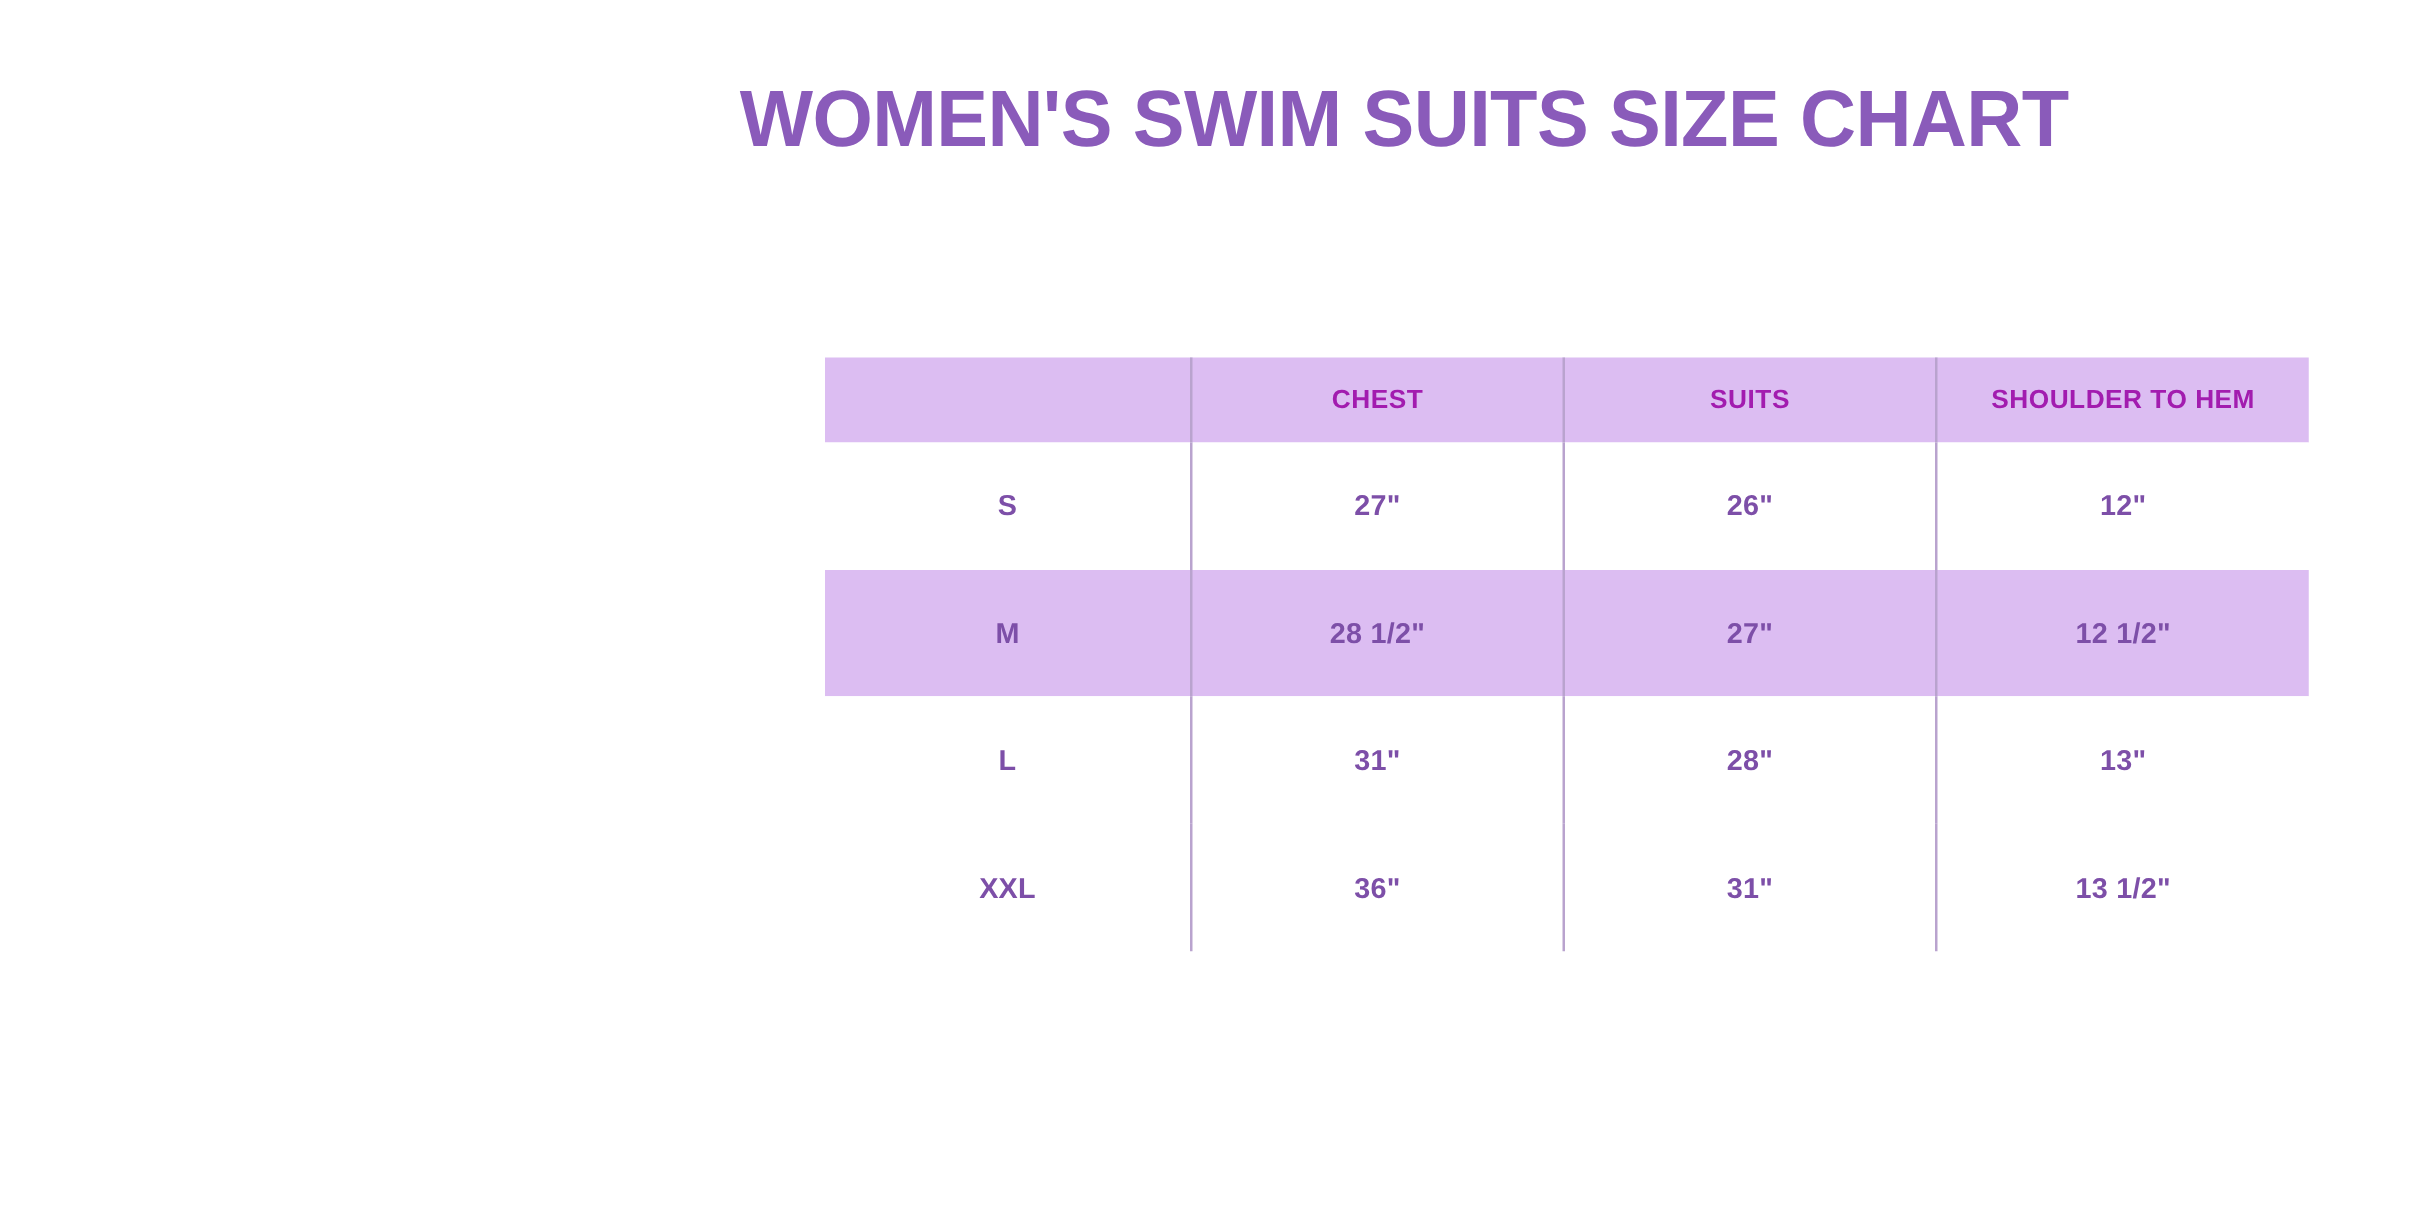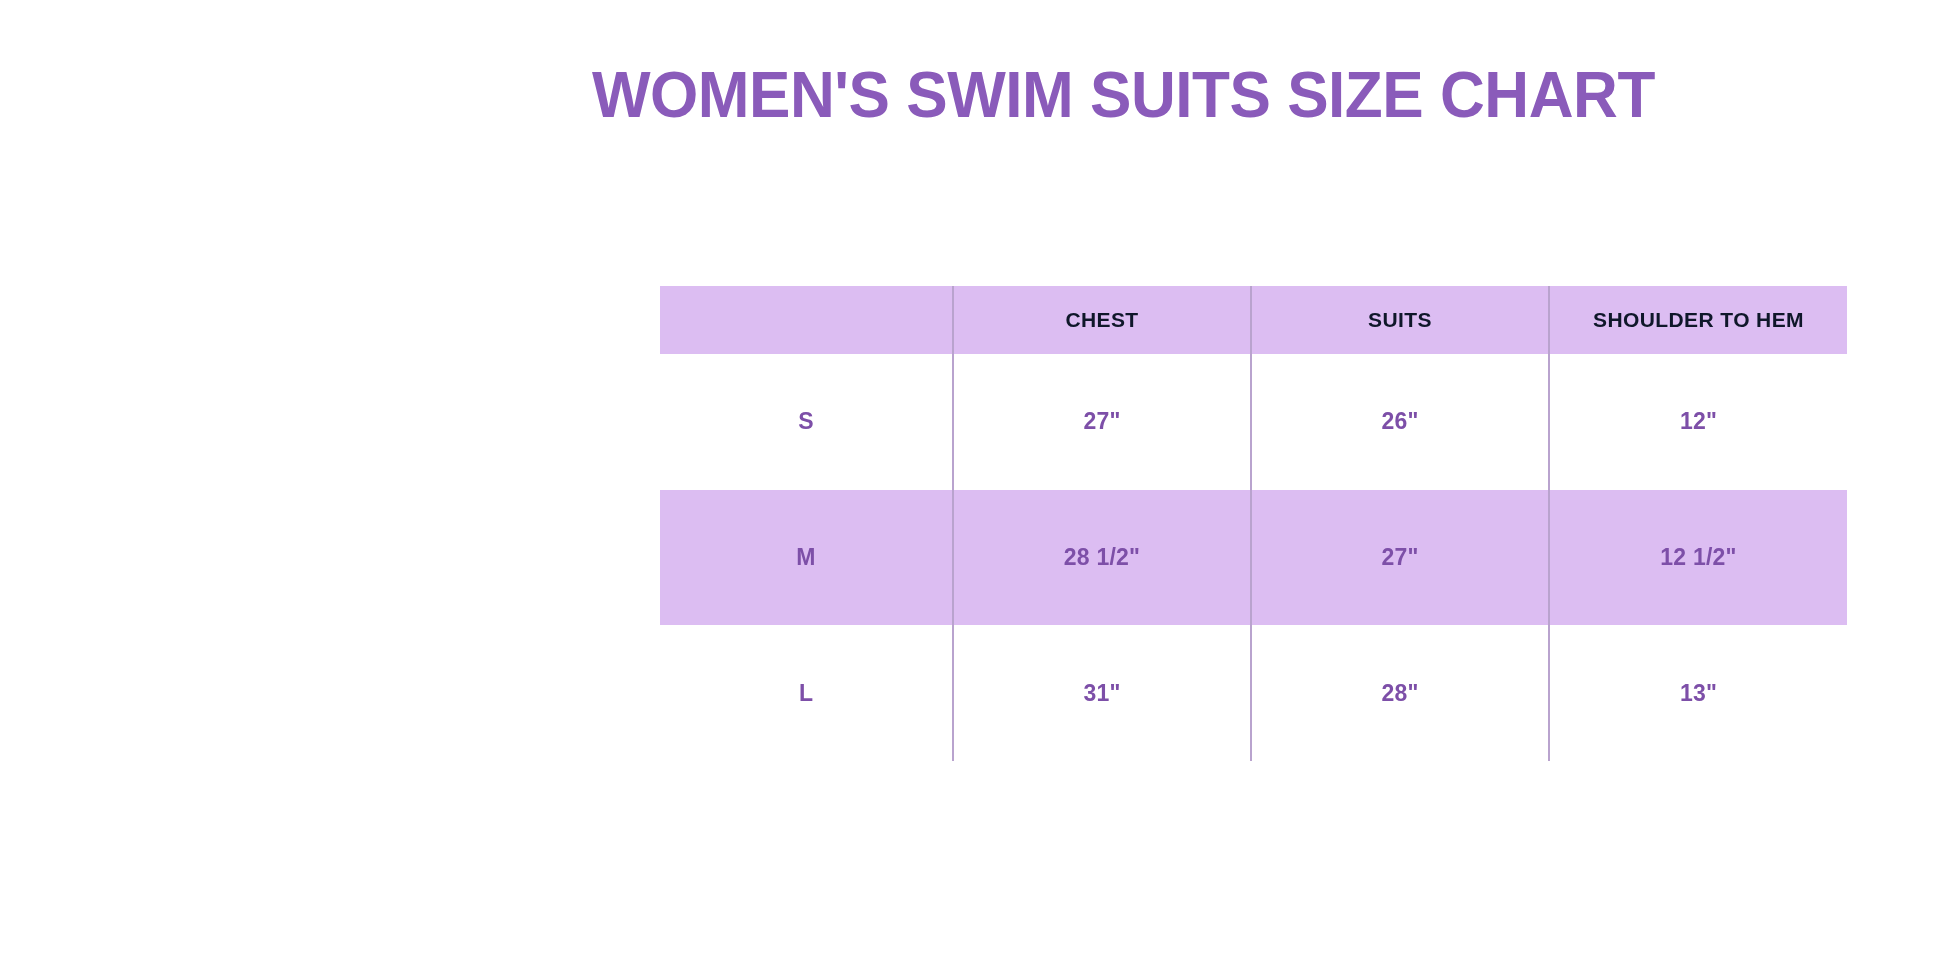--- a/index.html
+++ b/index.html
@@ -76,21 +76,21 @@
   table.size-table th + th,
   table.size-table td + td {
     border-left: 2px solid #b9a3ce;
   }
 
   
   tr.header-row {
     background: #dcbdf2;
   }
   tr.header-row th {
-    color: #0f172a;
+    color: #a21caf;
     font-size: 21px;
     font-weight: 700;
     letter-spacing: 0.4px;
     white-space: nowrap;
   }
 
   
   tr.row-odd  { background: #ffffff; }
   tr.row-even { background: #dcbdf2; }
 
@@ -146,19 +146,25 @@
         </tr>
 
         <tr class="body-row row-odd">
           <td class="size-cell">L</td>
           <td>31"</td>
           <td>28"</td>
           <td>13"</td>
         </tr>
 
 
+        <tr class="body-row row-odd">
+          <td class="size-cell">XXL</td>
+          <td>36"</td>
+          <td>31"</td>
+          <td>13 1/2"</td>
+        </tr>
 
 
       </tbody>
     </table>
   </div>
 
 </div>
 
 </body></html>

